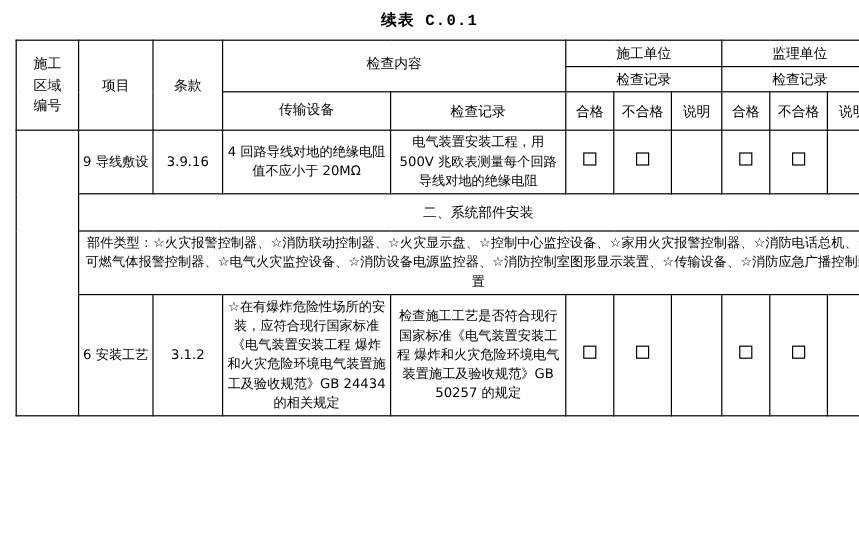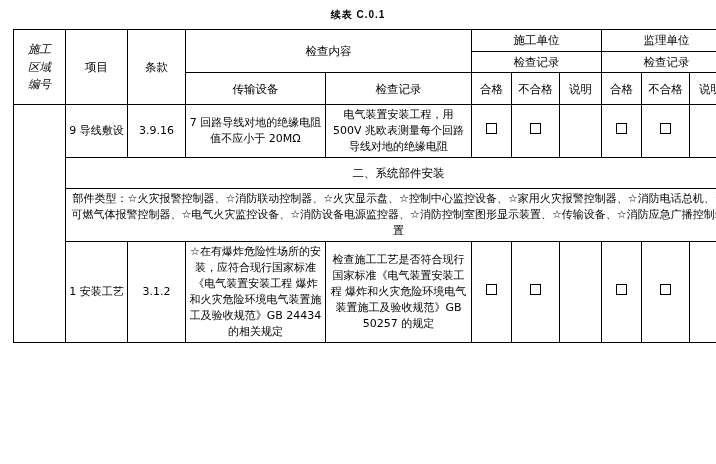--- a/index.html
+++ b/index.html
@@ -11,26 +11,26 @@
     position:relative;
     overflow:hidden;
   }
   .page{
     position:relative;
     width:716px;height:464px;
     box-sizing:border-box;
   }
   .doc-title{
     text-align:center;
-    font-size:10px;
+    font-size:13px;
     font-weight:bold;
     letter-spacing:1px;
     padding-top:8px;
     padding-bottom:7px;
-    font-family:Liberation Sans, sans-serif;
+    font-family:Liberation Mono, monospace;
   }
   table.main{
     border-collapse:collapse;
     margin-left:13px;
     width:690px;
     table-layout:fixed;
     font-size:11px;
   }
   table.main td, table.main th{
     border:1px solid #000;
@@ -38,21 +38,20 @@
     vertical-align:middle;
     text-align:center;
     line-height:1.45;
     font-weight:normal;
   }
   .hdr{
     font-size:11.5px;
   }
   .vtext{
     line-height:1.5;
-    font-style:italic;
   }
   .para{
     text-align:justify;
     text-justify:inter-ideograph;
     line-height:1.6;
     padding:2px 6px;
     font-size:11px;
   }
   .chk{
     display:inline-block;
@@ -76,21 +75,21 @@
   .col-b{width:62px;}
   .col-c{width:58px;}
   .col-d{width:140px;}
   .col-e{width:146px;}
   .col-f{width:40px;}
   .col-g{width:48px;}
   .col-h{width:42px;}
   .col-i{width:40px;}
   .col-j{width:48px;}
   .col-k{width:42px;}
-  .hdr-tall{height:27px;}
+  .hdr-tall{height:27px;font-family:Liberation Mono, monospace;}
 </style>
 </head>
 <body>
 
 <div class="page">
 
   <div class="doc-title">续表 C.0.1</div>
 
   <table class="main">
     <colgroup>
@@ -132,40 +131,40 @@
         <td class="hdr">说明</td>
         <td class="hdr">合格</td>
         <td class="hdr">不合格</td>
         <td class="hdr">说明</td>
       </tr>
 
       <tr>
         <td rowspan="4"></td>
         <td>9 导线敷设</td>
         <td>3.9.16</td>
-        <td class="para">7 回路导线对地的绝缘电阻值不应小于 20MΩ</td>
+        <td class="para">4 回路导线对地的绝缘电阻值不应小于 20MΩ</td>
         <td class="para">电气装置安装工程，用 500V 兆欧表测量每个回路导线对地的绝缘电阻</td>
         <td><span class="chk"></span></td>
         <td><span class="chk"></span></td>
         <td></td>
         <td><span class="chk"></span></td>
         <td><span class="chk"></span></td>
         <td></td>
       </tr>
 
       <tr class="secrow">
         <td colspan="10">二、系统部件安装</td>
       </tr>
 
       <tr class="listrow">
         <td colspan="10">部件类型：☆火灾报警控制器、☆消防联动控制器、☆火灾显示盘、☆控制中心监控设备、☆家用火灾报警控制器、☆消防电话总机、☆可燃气体报警控制器、☆电气火灾监控设备、☆消防设备电源监控器、☆消防控制室图形显示装置、☆传输设备、☆消防应急广播控制装置</td>
       </tr>
 
       <tr>
-        <td>1 安装工艺</td>
+        <td>6 安装工艺</td>
         <td>3.1.2</td>
         <td class="para">☆在有爆炸危险性场所的安装，应符合现行国家标准《电气装置安装工程 爆炸和火灾危险环境电气装置施工及验收规范》GB 24434 的相关规定</td>
         <td class="para">检查施工工艺是否符合现行国家标准《电气装置安装工程 爆炸和火灾危险环境电气装置施工及验收规范》GB 50257 的规定</td>
         <td><span class="chk"></span></td>
         <td><span class="chk"></span></td>
         <td></td>
         <td><span class="chk"></span></td>
         <td><span class="chk"></span></td>
         <td></td>
       </tr>

